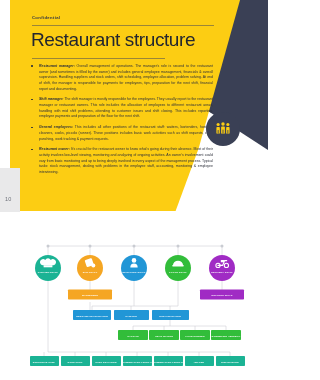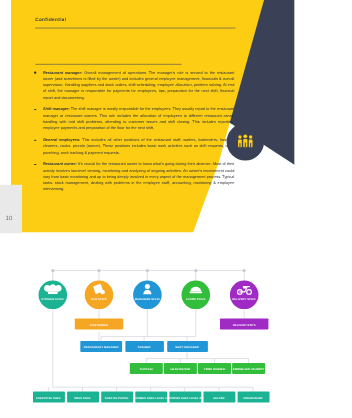--- a/index.html
+++ b/index.html
@@ -59,20 +59,21 @@
   <div class="top">
 
     <div class="navy"></div>
     <div class="yellow"></div>
     <div class="leftstrip"></div>
     <div class="pagetab"></div>
     <div class="pagenum">10</div>
 
     <div class="conf">Confidential</div>
     <div class="rule1"></div>
+    <div class="title">Restaurant structure</div>
     <div class="rule2"></div>
 
     <div class="bullets">
       <div class="bullet">
         <span class="dot"></span>
         <div class="btxt"><b>Restaurant manager:</b><span> Overall management of operations. The manager's role is second to the restaurant owner (and sometimes is filled by the owner) and includes general employee management, financials &amp; overall supervision. Handling suppliers and stock orders, shift scheduling, employee allocation, problem solving. At end of shift, the manager is responsible for payments for employees, tips, preparation for the next shift, financial report and documenting.</span></div>
       </div>
       <div class="bullet">
         <span class="dot"></span>
         <div class="btxt"><b>Shift manager:</b><span> The shift manager is mostly responsible for the employees. They usually report to the restaurant manager or restaurant owners. This role includes the allocation of employees to different restaurant areas, handling with mid shift problems, attending to customer issues and shift closing. This includes reporting, employee payments and preparation of the floor for the next shift.</span></div>

